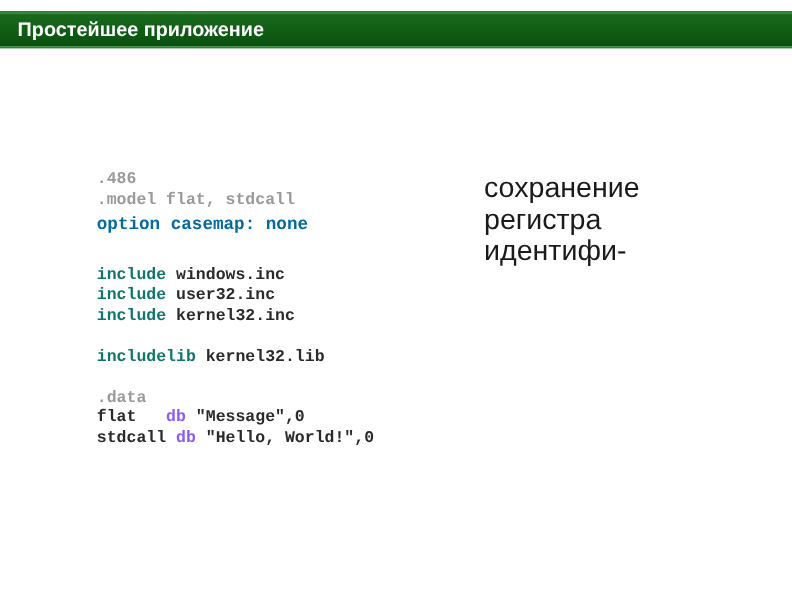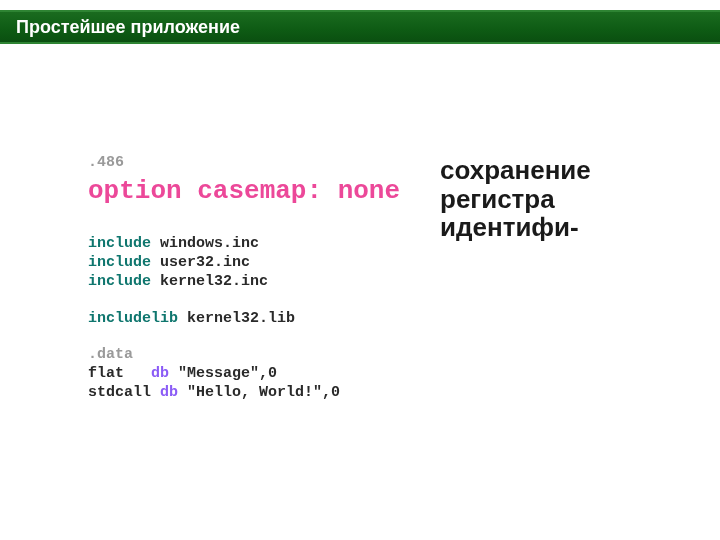--- a/index.html
+++ b/index.html
@@ -43,49 +43,49 @@
     font-size: 15px;
     line-height: 1.25;
     margin-left: 40px;
   }
   .code-area .gray { color: #9a9a9a; font-weight: bold; }
   .code-area .kw   { color: #0f766e; font-weight: bold; }
   .code-area .name { color: #2a2a2a; font-weight: bold; }
   .code-area .red  { color: #8b5cf6; font-weight: bold; }
   .highlight-line {
     font-family: "Courier New", Courier, monospace;
-    font-size: 26px;
+    font-size: 16px;
     font-weight: bold;
-    color: #ec4899;
+    color: #0369a1;
     margin: 2px 0 10px 0;
     white-space: nowrap;
   }
   .callout {
     position: absolute;
     left: 440px;
     top: 156px;
     width: 250px;
     font-size: 26px;
     line-height: 1.1;
     color: #1a1a1a;
-    font-weight: bold;
   }
   .line { white-space: pre; }
 </style>
 </head>
 <body>
 
 <div class="slide">
 
   <div class="titlebar">
     <span class="titlebar-text">Простейшее приложение</span>
   </div>
 
   <div class="code-area">
     <div class="line gray">.486</div>
+    <div class="line gray">.model flat, stdcall</div>
     <div class="highlight-line">option casemap: none</div>
 
     <div style="height:18px"></div>
 
     <div class="line"><span class="kw">include</span><span class="name"> windows.inc</span></div>
     <div class="line"><span class="kw">include</span><span class="name"> user32.inc</span></div>
     <div class="line"><span class="kw">include</span><span class="name"> kernel32.inc</span></div>
 
     <div style="height:18px"></div>
 

